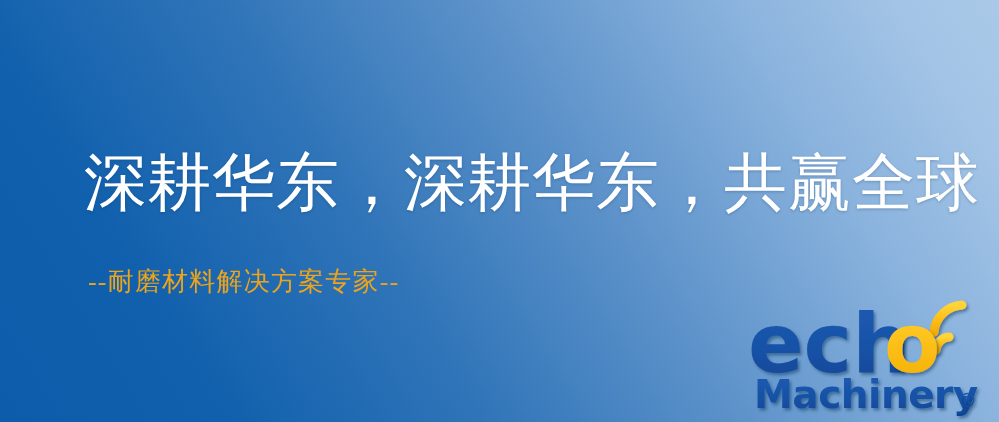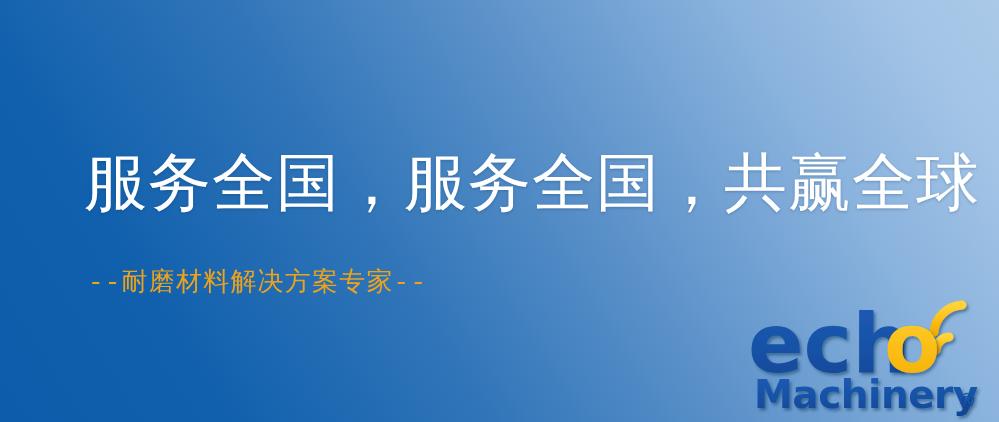--- a/index.html
+++ b/index.html
@@ -42,21 +42,21 @@
     white-space: nowrap;
     text-shadow: 0 1px 3px rgba(6, 46, 90, 0.28);
   }
 
   
   .subtitle {
     position: absolute;
     left: 88px;
     top: 264px;
     color: #eda31a;
-    font-family: Liberation Mono, monospace;
+    font-family: Liberation Serif, serif;
     font-size: 26px;
     letter-spacing: 1.2px;
     white-space: nowrap;
   }
 
   
   .logo {
     position: absolute;
     left: 748px;
     top: 296px;
@@ -73,21 +73,21 @@
   .logo-word {
     font-family: "DejaVu Sans", "Liberation Sans", sans-serif;
     font-weight: bold;
   }
 </style>
 </head>
 <body>
 
 <div class="banner">
 
-  <div class="headline">服务全国，服务全国，共赢全球</div>
+  <div class="headline">深耕华东，深耕华东，共赢全球</div>
 
   <div class="subtitle">--耐磨材料解决方案专家--</div>
 
   <div class="logo">
     <svg viewBox="0 0 248 122" xmlns="http://www.w3.org/2000/svg" aria-hidden="true">
       <defs>
         <filter id="logoShadow" x="-30%" y="-30%" width="170%" height="170%">
           <feDropShadow dx="2" dy="2.4" stdDeviation="1.6" flood-color="#0b2a52" flood-opacity="0.45"></feDropShadow>
         </filter>
         <linearGradient id="goldGrad" x1="0" y1="0" x2="0" y2="1">

